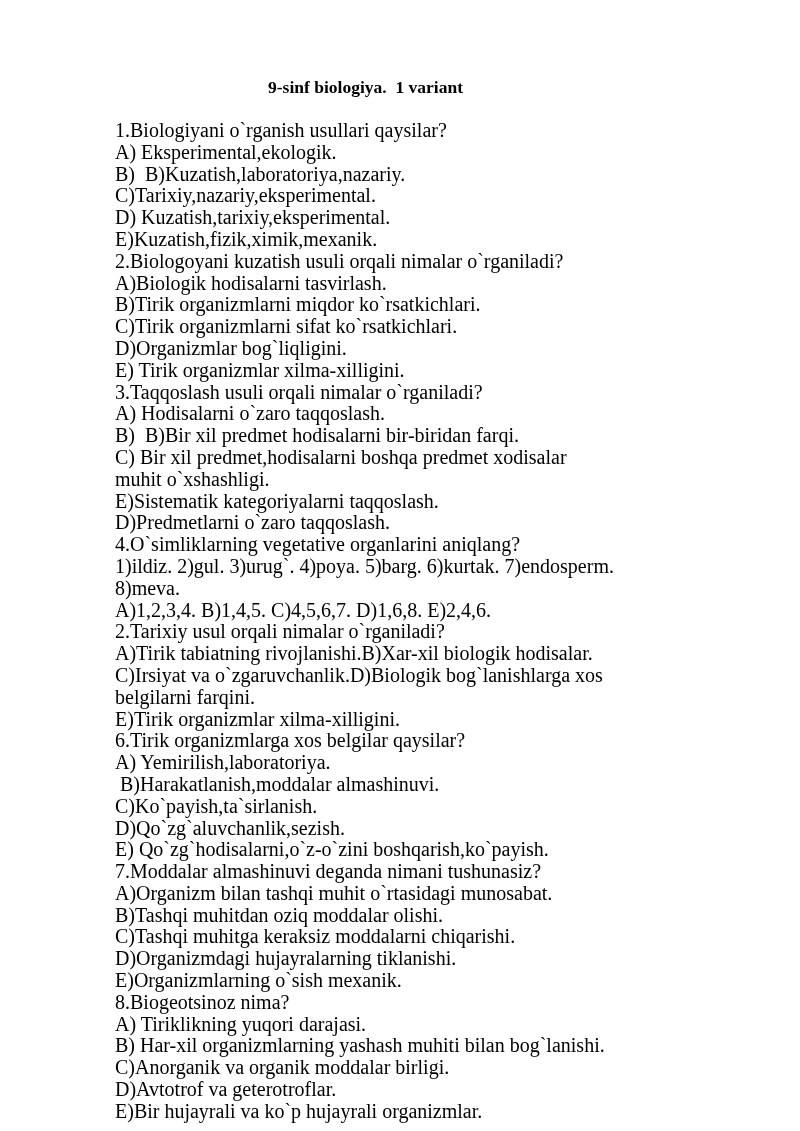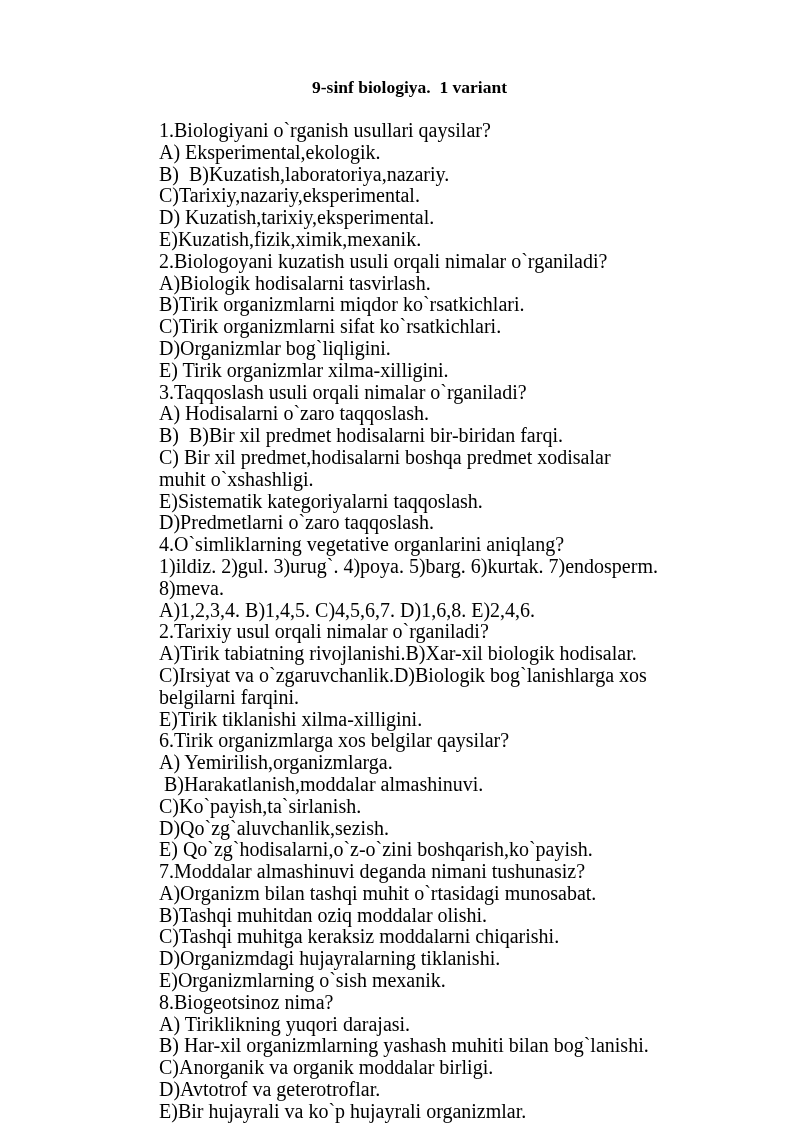--- a/index.html
+++ b/index.html
@@ -12,21 +12,20 @@
     background: #ffffff;
     overflow: hidden;
   }
   .page {
     position: relative;
     width: 676px;
     height: 1131px;
     background: #ffffff;
     color: #000000;
     font-family: "Liberation Serif", "DejaVu Serif", serif;
-    padding-left: 44px;
   }
   .content {
     padding: 76px 60px 0 115px;
   }
   .doc-title {
     text-align: center;
     font-weight: bold;
     font-size: 17.5px;
     line-height: 22px;
     margin: 0 0 22px 0;
@@ -76,26 +75,26 @@
     <div>
       <div class="line">4.O`simliklarning vegetative organlarini aniqlang?</div>
       <div class="line">1)ildiz. 2)gul. 3)urug`. 4)poya. 5)barg. 6)kurtak. 7)endosperm. 8)meva.</div>
       <div class="line">A)1,2,3,4. B)1,4,5. C)4,5,6,7. D)1,6,8. E)2,4,6.</div>
     </div>
 
     <div>
       <div class="line">2.Tarixiy usul orqali nimalar o`rganiladi?</div>
       <div class="line">A)Tirik tabiatning rivojlanishi.B)Xar-xil biologik hodisalar.</div>
       <div class="line">C)Irsiyat va o`zgaruvchanlik.D)Biologik bog`lanishlarga xos belgilarni farqini.</div>
-      <div class="line">E)Tirik tiklanishi xilma-xilligini.</div>
+      <div class="line">E)Tirik organizmlar xilma-xilligini.</div>
     </div>
 
     <div>
       <div class="line">6.Tirik organizmlarga xos belgilar qaysilar?</div>
-      <div class="line">A) Yemirilish,organizmlarga.</div>
+      <div class="line">A) Yemirilish,laboratoriya.</div>
       <div class="line"> B)Harakatlanish,moddalar almashinuvi.</div>
       <div class="line">C)Ko`payish,ta`sirlanish.</div>
       <div class="line">D)Qo`zg`aluvchanlik,sezish.</div>
       <div class="line">E) Qo`zg`hodisalarni,o`z-o`zini boshqarish,ko`payish.</div>
     </div>
 
     <div>
       <div class="line">7.Moddalar almashinuvi deganda nimani tushunasiz?</div>
       <div class="line">A)Organizm bilan tashqi muhit o`rtasidagi munosabat.</div>
       <div class="line">B)Tashqi muhitdan oziq moddalar olishi.</div>

